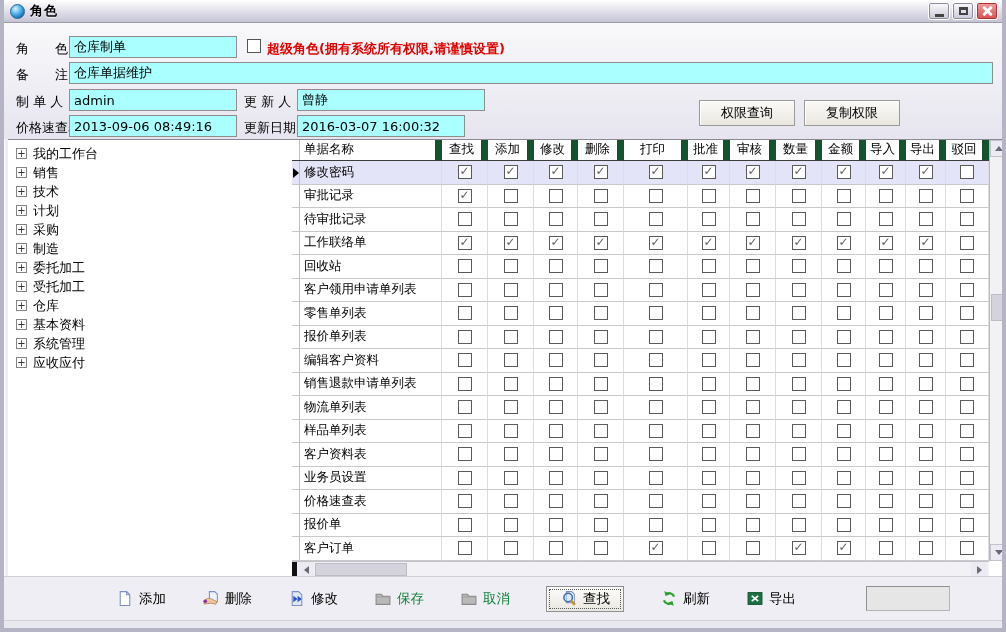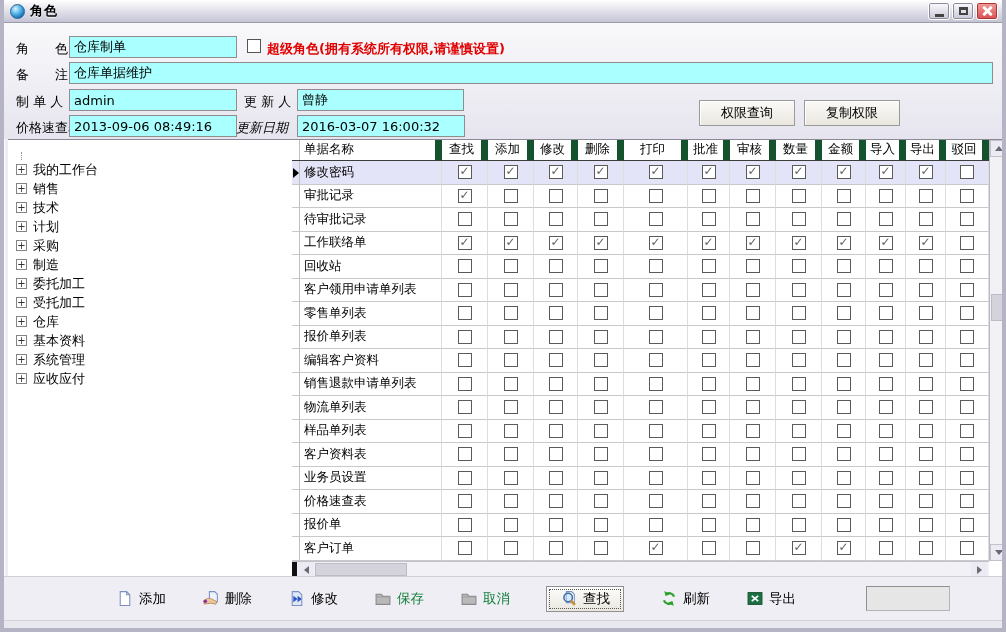--- a/index.html
+++ b/index.html
@@ -32,21 +32,21 @@
   .field{ position:absolute; height:22px; background:#aaffff; border:1px solid #8e8e8e;
     font-size:13px; color:#000; padding:2px 4px; font-family:inherit;}
   .chk{ position:absolute; width:14px; height:14px; background:#fff; border:1px solid #555;}
   .warn{ position:absolute; font-size:13px; font-weight:bold; color:#e00000;}
   .fbtn{ position:absolute; width:96px; height:26px; font-size:13px; color:#000;
     background:linear-gradient(#fbfaf7,#e9e7df); border:1px solid #9a9a9a;
     box-shadow:inset 1px 1px 0 #fff; display:flex; align-items:center; justify-content:center;}
   
   .main{ position:absolute; top:139px; left:4px; width:998px; height:437px; background:#fff; border-top:1px solid #8a8a96;}
   .tree{ position:absolute; left:0; top:0; width:295px; height:437px; background:#fff;
-    border-right:1px solid #9a9aa4; padding-top:20px; overflow:hidden;}
+    border-right:1px solid #9a9aa4; padding-top:4px; overflow:hidden;}
   .tree::before{ content:""; position:absolute; left:13px; top:12px; height:210px; border-left:1px dotted #909090;}
   .tree-item{ position:relative; height:19px; display:flex; align-items:center; padding-left:8px; background:#fff;}
   .plusbox{ width:11px; height:11px; border:1px solid #848484; background:#fff; margin-right:6px;
     font-size:10px; line-height:9px; text-align:center; color:#333; position:relative; z-index:1;}
   .plusbox::before{ content:"+";}
   .tlabel{ font-size:13px; color:#000;}
   
   .gridwrap{ position:absolute; left:284px; top:0; width:714px; height:437px; background:#fff; overflow:hidden;}
   .grid-header{ display:flex; height:21px; border-bottom:1px solid #3c3c3c; background:#fff;}
   .hcell{ font-size:12.5px; color:#000; display:flex; align-items:flex-end; justify-content:center;
@@ -121,25 +121,25 @@
     <input class="field" style="left: 65px; top: 13px; width: 168px;" value="仓库制单">
     <span class="chk" style="left:243px; top:16px;"></span>
     <span class="warn" style="left:263px; top:17px;">超级角色(拥有系统所有权限,请谨慎设置)</span>
 
     <span class="flabel" style="left:12px; top:43px;">备　　注</span>
     <input class="field" style="left: 65px; top: 39px; width: 924px;" value="仓库单据维护">
 
     <span class="flabel" style="left:12px; top:70px;">制 单 人</span>
     <input class="field" style="left: 65px; top: 66px; width: 168px;" value="admin">
     <span class="flabel" style="left:240px; top:70px;">更 新 人</span>
-    <input class="field" style="left: 293px; top: 66px; width: 167px;" value="曾静">
+    <input class="field" style="left: 293px; top: 66px; width: 188px;" value="曾静">
 
     <span class="flabel" style="left:12px; top:96px;">价格速查表</span>
     <input class="field" style="left: 65px; top: 92px; width: 168px;" value="2013-09-06 08:49:16">
-    <span class="flabel" style="left:232px; top:96px;font-style:italic;">更新日期</span>
+    <span class="flabel" style="left:240px; top:96px;">更新日期</span>
     <input class="field" style="left: 293px; top: 92px; width: 168px;" value="2016-03-07 16:00:32">
 
     <div class="fbtn" style="left:695px; top:77px;">权限查询</div>
     <div class="fbtn" style="left:800px; top:77px;">复制权限</div>
   </div>
 
   <div class="main">
     <div class="tree">
         <div class="tree-item">
           <span class="plusbox"></span>

